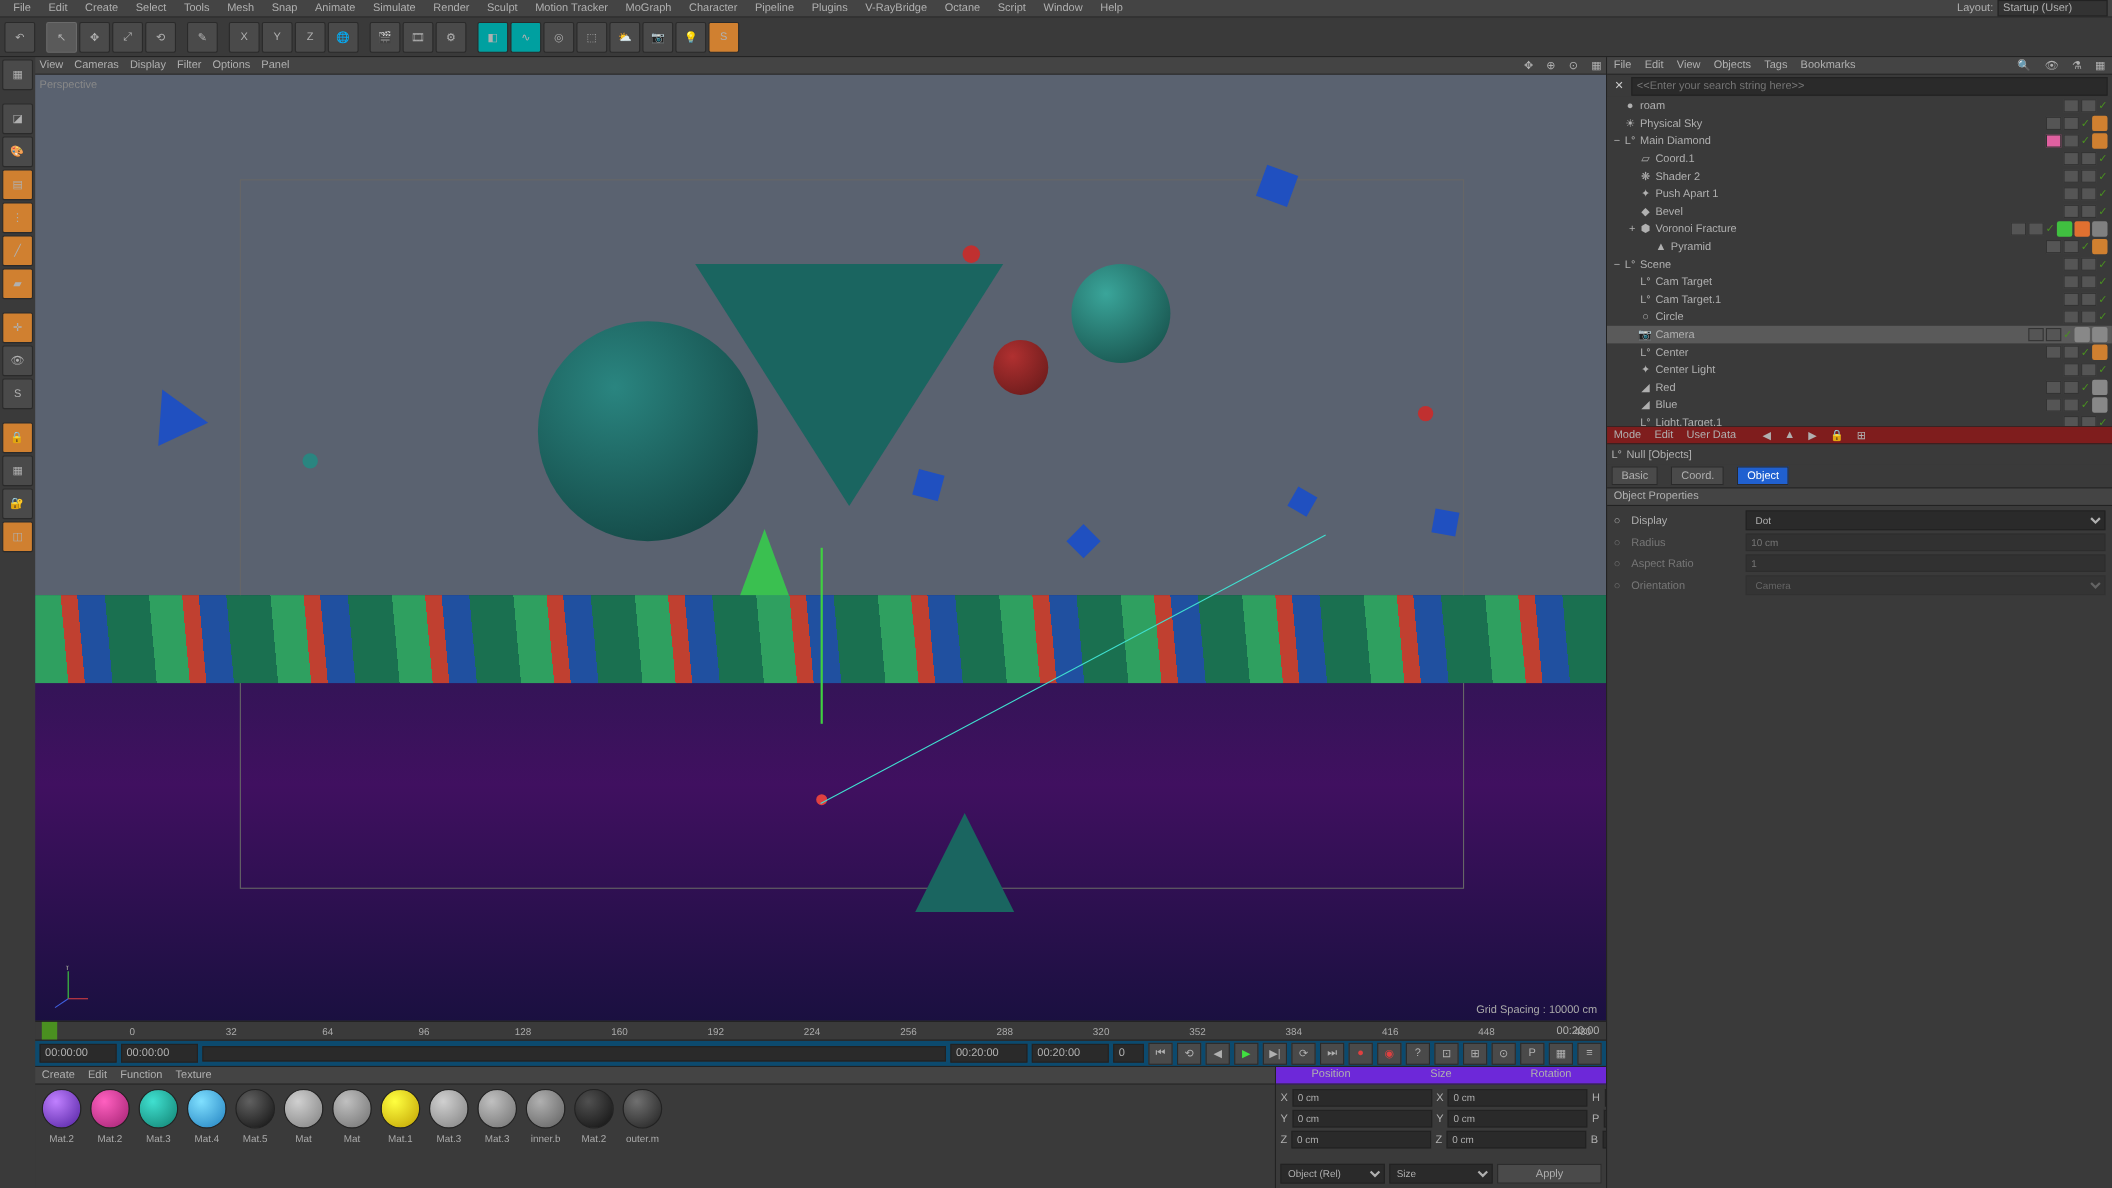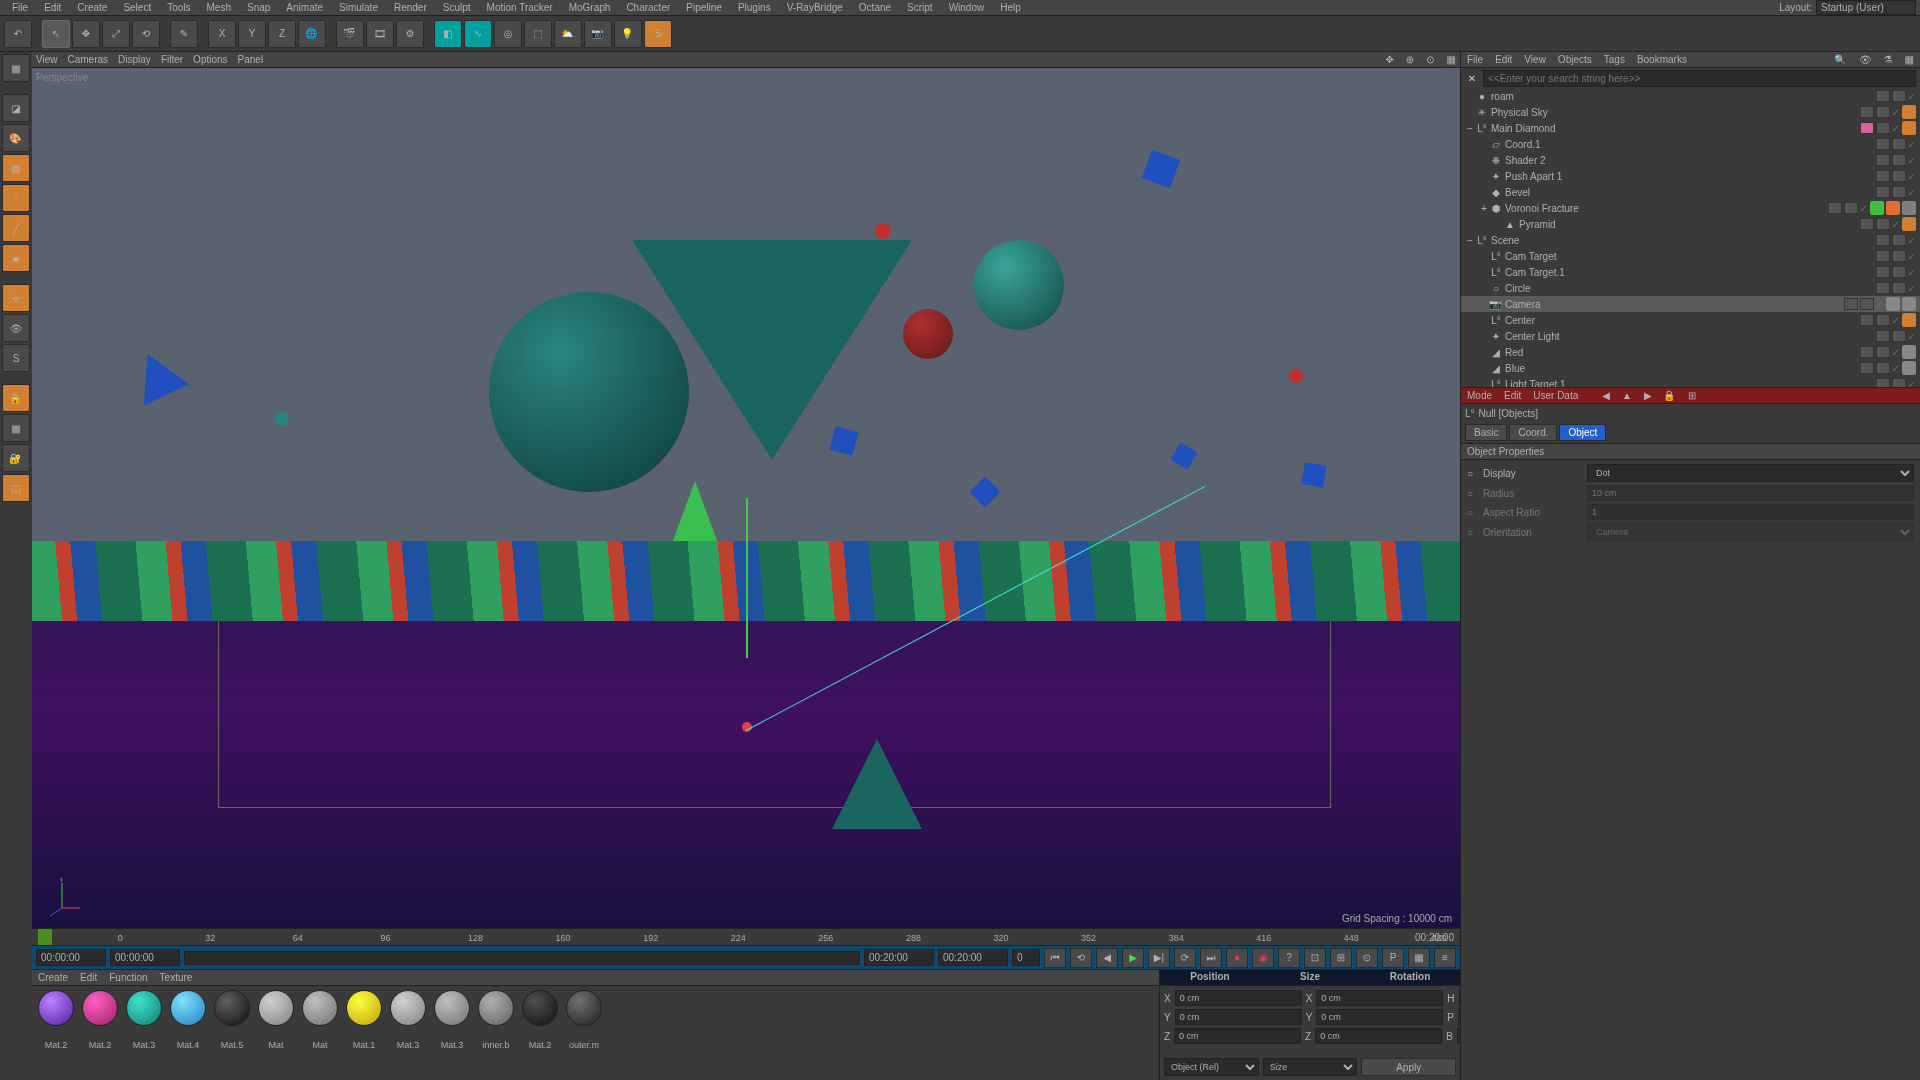--- a/index.html
+++ b/index.html
@@ -51,24 +51,24 @@
 .play-btn.red { color: #e04040; }
 .play-btn.green { color: #40e040; }
 
 
 .bottom-panel { display: flex; height: 110px; background: #3a3a3a; }
 .material-panel { flex: 1; display: flex; flex-direction: column; border-right: 1px solid #222; }
 .panel-menubar { height: 16px; background: #444; display: flex; align-items: center; gap: 12px; padding: 0 6px; border-bottom: 1px solid #222; }
 .material-list { flex: 1; display: flex; align-items: flex-start; gap: 4px; padding: 4px; }
 .material-item { display: flex; flex-direction: column; align-items: center; width: 40px; }
 .material-ball { width: 36px; height: 36px; border-radius: 50%; border: 1px solid #222; }
-.material-name { font-size: 9px; color: #aaa; margin-top: 14px; white-space: nowrap; overflow: hidden; }
+.material-name { font-size: 9px; color: #aaa; margin-top: 4px; white-space: nowrap; overflow: hidden; }
 
 .coords-panel { width: 300px; display: flex; flex-direction: column; }
-.coords-header { height: 16px; background: #0f172a; display: flex; border-bottom: 1px solid #222; font-weight: bold; }
+.coords-header { height: 16px; background: #6d28d9; display: flex; border-bottom: 1px solid #222; }
 .coords-header div { flex: 1; text-align: center; padding: 1px 0; }
 .coords-grid { flex: 1; padding: 4px; }
 .coords-row { display: flex; gap: 4px; align-items: center; margin-bottom: 3px; }
 .coords-row .lbl { width: 12px; text-align: right; }
 .coords-row input { flex: 1; background: #2a2a2a; border: 1px solid #222; color: #b0b0b0; padding: 2px 4px; font-size: 9px; }
 .coords-bottom { display: flex; gap: 4px; padding: 0 4px 4px 4px; }
 .coords-bottom select { flex: 1; background: #2a2a2a; border: 1px solid #222; color: #b0b0b0; padding: 2px; font-size: 9px; }
 .coords-bottom button { flex: 1; background: #4a4a4a; border: 1px solid #2a2a2a; color: #b0b0b0; padding: 2px; cursor: pointer; }
 
 
@@ -85,21 +85,21 @@
 .tree-expand { width: 10px; display: inline-flex; justify-content: center; cursor: pointer; }
 .tree-icon { width: 14px; height: 14px; display: inline-flex; align-items: center; justify-content: center; margin-right: 2px; }
 .tree-name { flex: 1; cursor: pointer; }
 .tree-vis { width: 14px; height: 12px; background: #555; margin-left: 2px; border: 1px solid #333; }
 .tree-vis.pink { background: #e060a0; }
 .tree-tag { width: 14px; height: 14px; margin-left: 2px; border-radius: 2px; display: inline-block; }
 
 
 .attr-menubar { height: 16px; background: #7f1d1d; display: flex; align-items: center; gap: 12px; padding: 0 6px; border-bottom: 1px solid #222; }
 .attr-header { height: 18px; display: flex; align-items: center; padding: 2px 4px; gap: 4px; background: #3a3a3a; }
-.attr-tabs { display: flex; gap: 2px; padding: 2px 4px; background: #3a3a3a; }
+.attr-tabs { display: flex; gap: 12px; padding: 2px 4px; background: #3a3a3a; }
 .attr-tab { padding: 2px 8px; background: #4a4a4a; border: 1px solid #2a2a2a; cursor: pointer; }
 .attr-tab.active { background: #2060d0; color: #fff; }
 .attr-section-header { background: #444; padding: 2px 6px; border-top: 1px solid #222; border-bottom: 1px solid #222; }
 .attr-props { padding: 4px 6px; }
 .attr-row { display: flex; align-items: center; margin-bottom: 3px; gap: 4px; }
 .attr-row .lbl { width: 100px; }
 .attr-row select, .attr-row input { flex: 1; background: #2a2a2a; border: 1px solid #222; color: #b0b0b0; padding: 2px 4px; font-size: 9px; }
 .attr-row.disabled { opacity: 0.5; }
 
 

